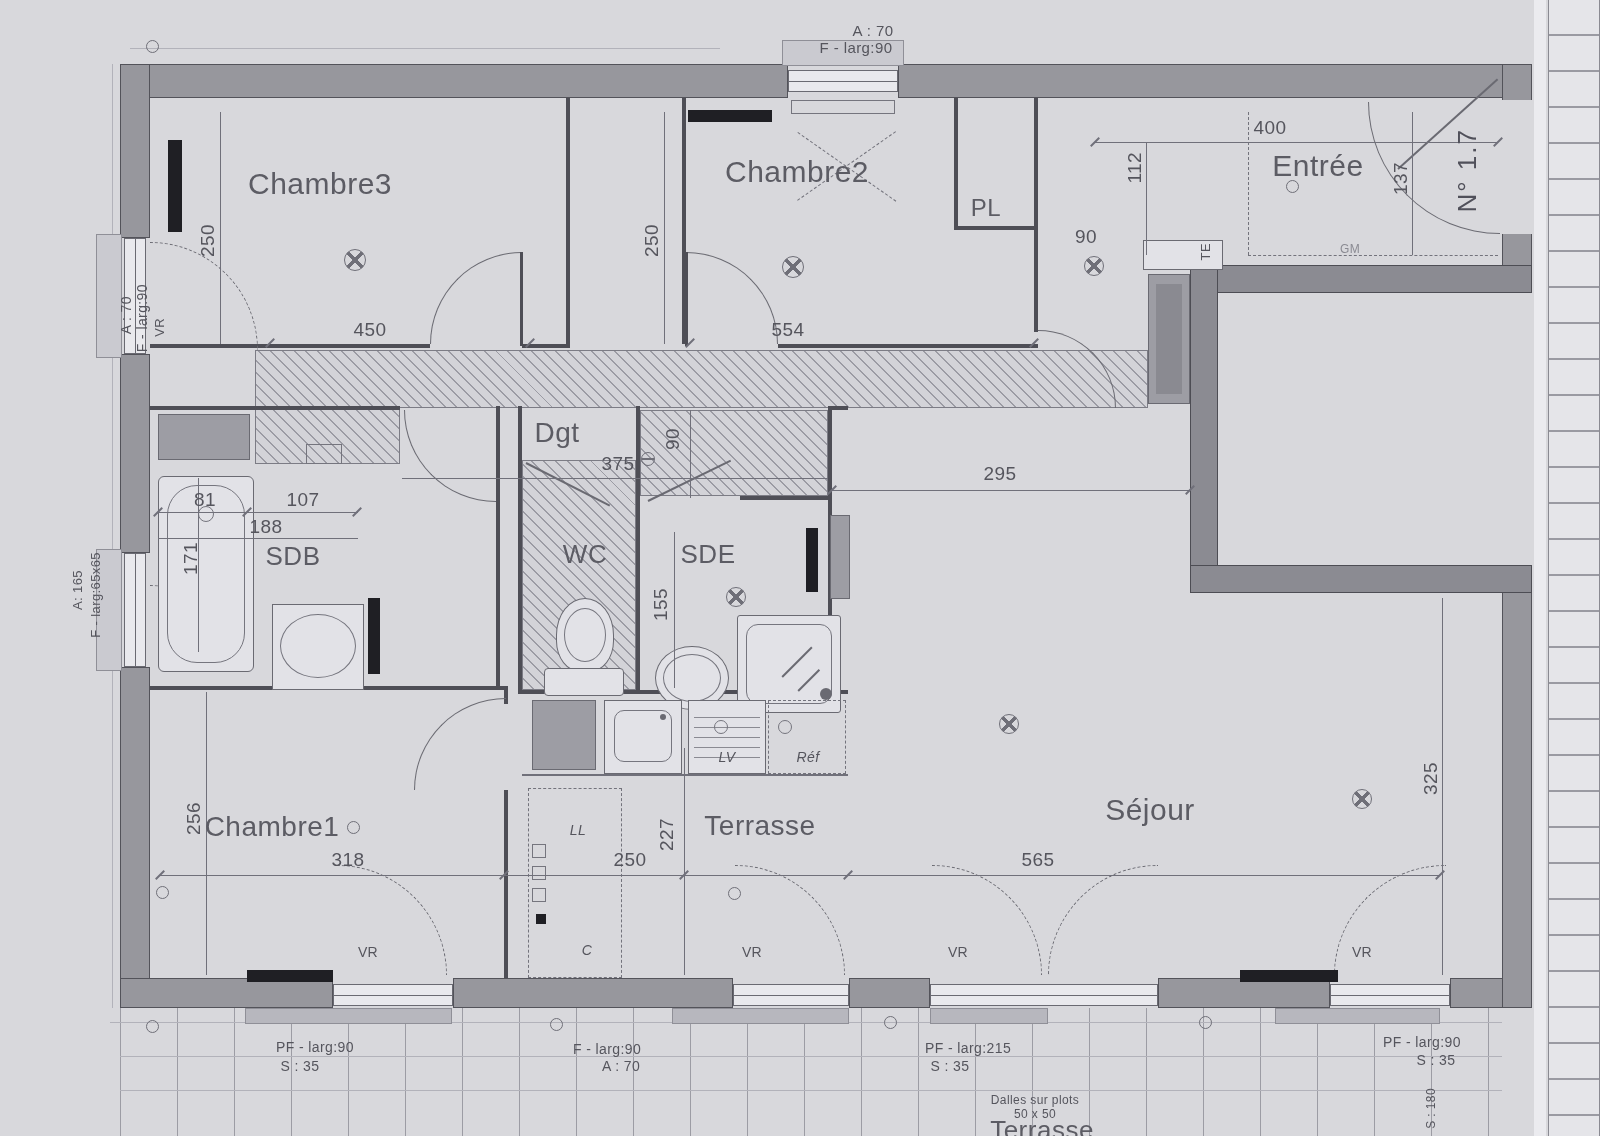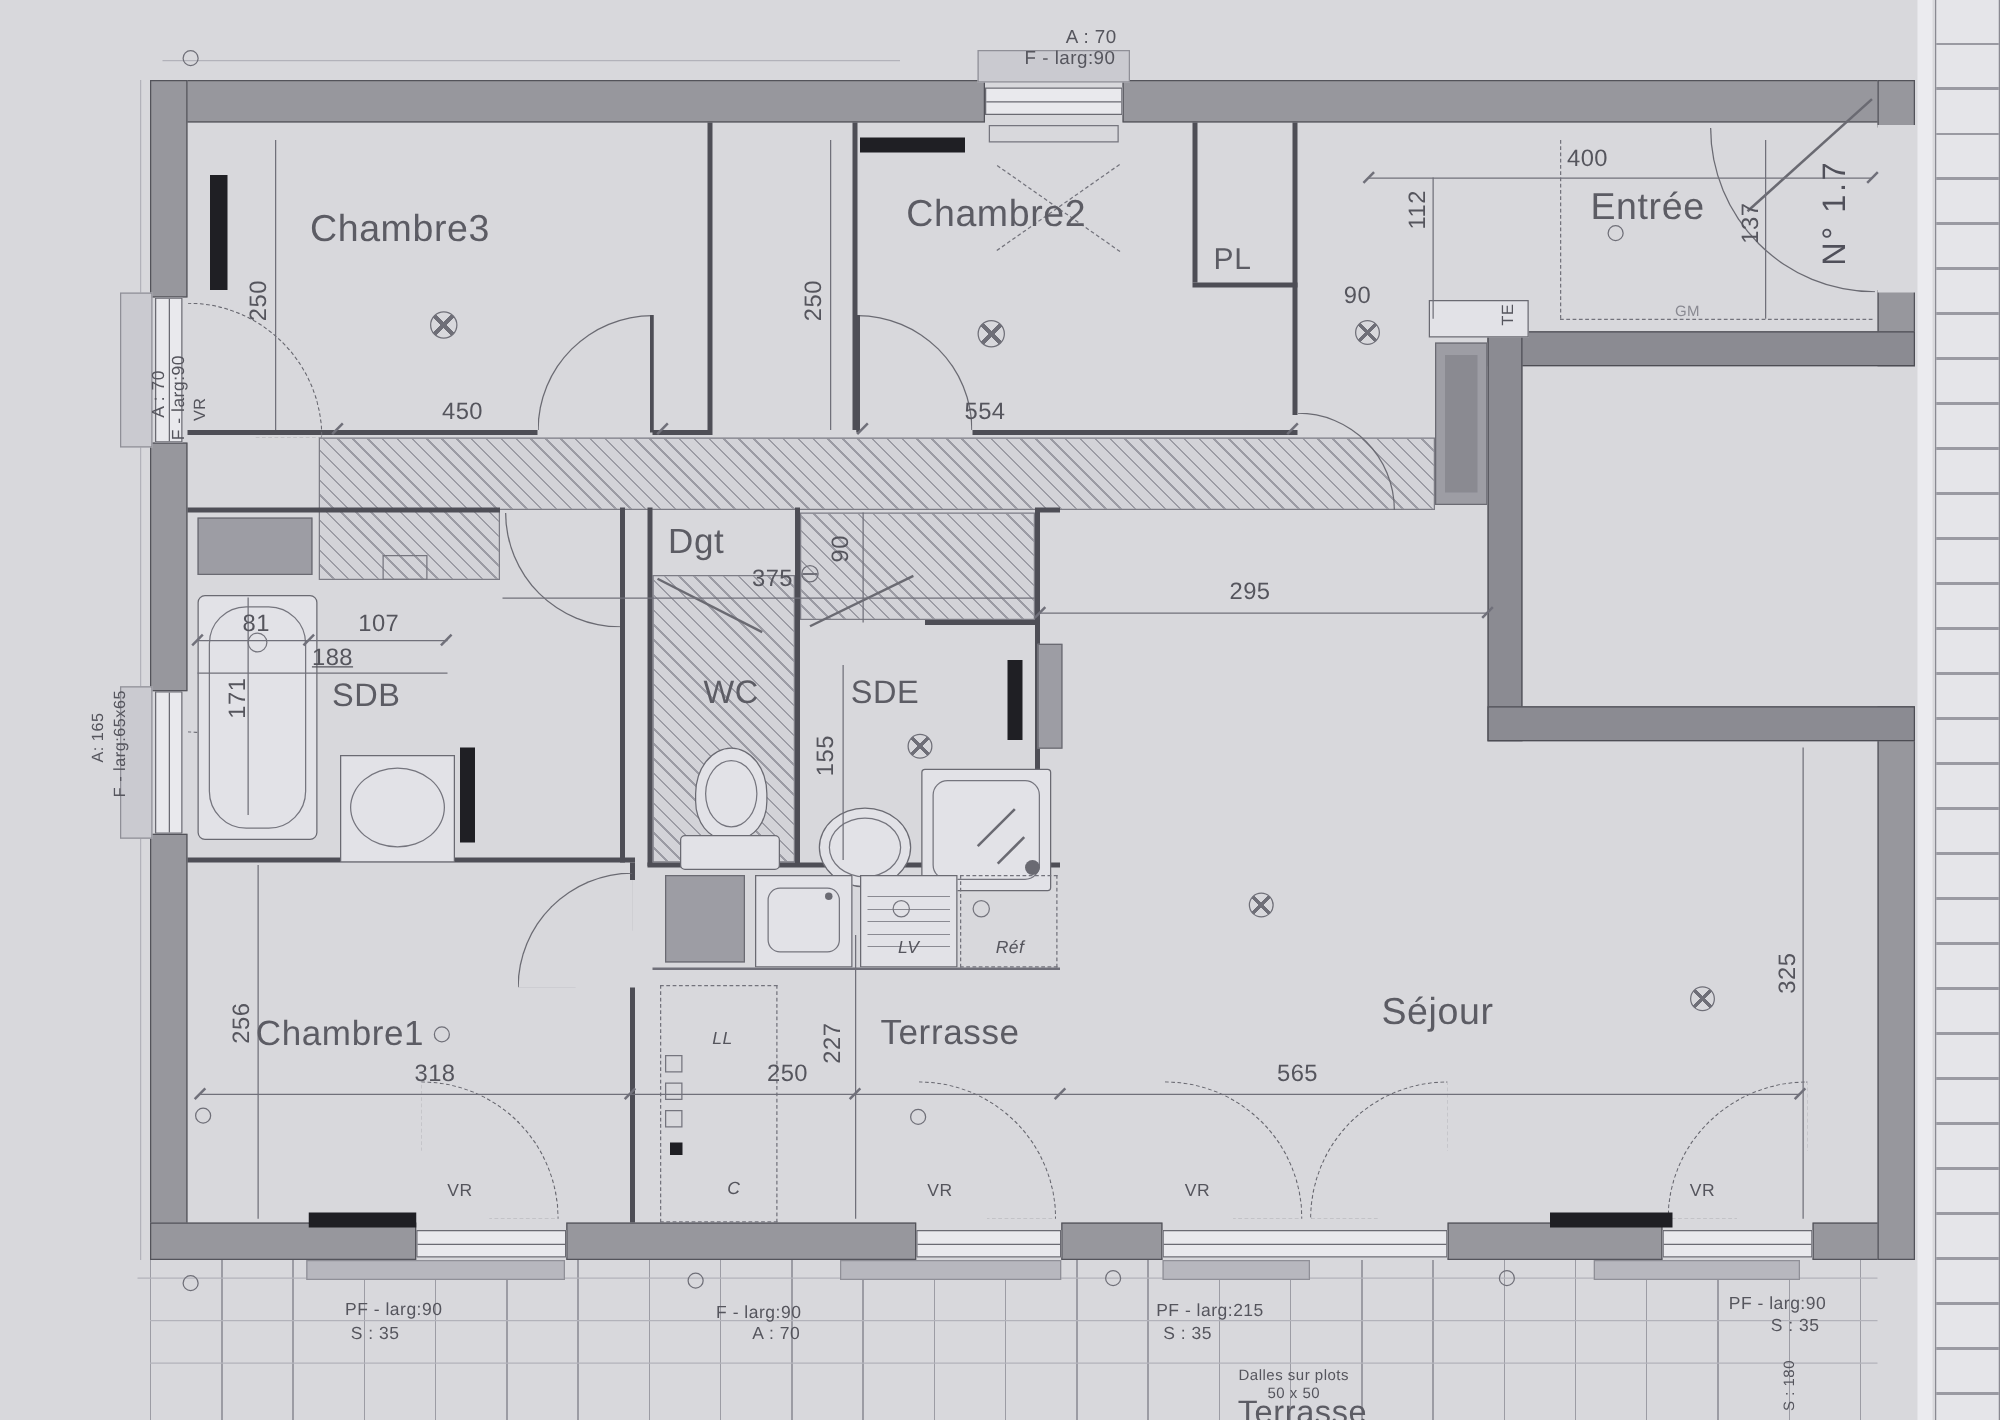--- a/index.html
+++ b/index.html
@@ -243,21 +243,21 @@
   <div class="vlbl" style="left:197px;top:224px;">250</div>
   <div class="lbl" style="left:370px;top:330px;">450</div>
   <div class="vlbl" style="left:641px;top:224px;">250</div>
   <div class="lbl" style="left:788px;top:330px;">554</div>
   <div class="lbl" style="left:1270px;top:128px;">400</div>
   <div class="vlbl" style="left:1124px;top:152px;">112</div>
   <div class="vlbl" style="left:1390px;top:162px;">137</div>
   <div class="lbl" style="left:1086px;top:237px;">90</div>
   <div class="lbl" style="left:205px;top:500px;">81</div>
   <div class="lbl" style="left:303px;top:500px;">107</div>
-  <div class="lbl" style="left:266px;top:527px;text-decoration:underline;">188</div>
+  <div class="lbl" style="left:266px;top:527px;">188</div>
   <div class="vlbl" style="left:180px;top:542px;">171</div>
   <div class="lbl" style="left:618px;top:464px;">375</div>
   <div class="vlbl" style="left:662px;top:428px;">90</div>
   <div class="lbl" style="left:1000px;top:474px;">295</div>
   <div class="vlbl" style="left:650px;top:588px;">155</div>
   <div class="vlbl" style="left:183px;top:802px;">256</div>
   <div class="lbl" style="left:348px;top:860px;">318</div>
   <div class="lbl" style="left:630px;top:860px;">250</div>
   <div class="vlbl" style="left:656px;top:818px;">227</div>
   <div class="lbl" style="left:1038px;top:860px;">565</div>

